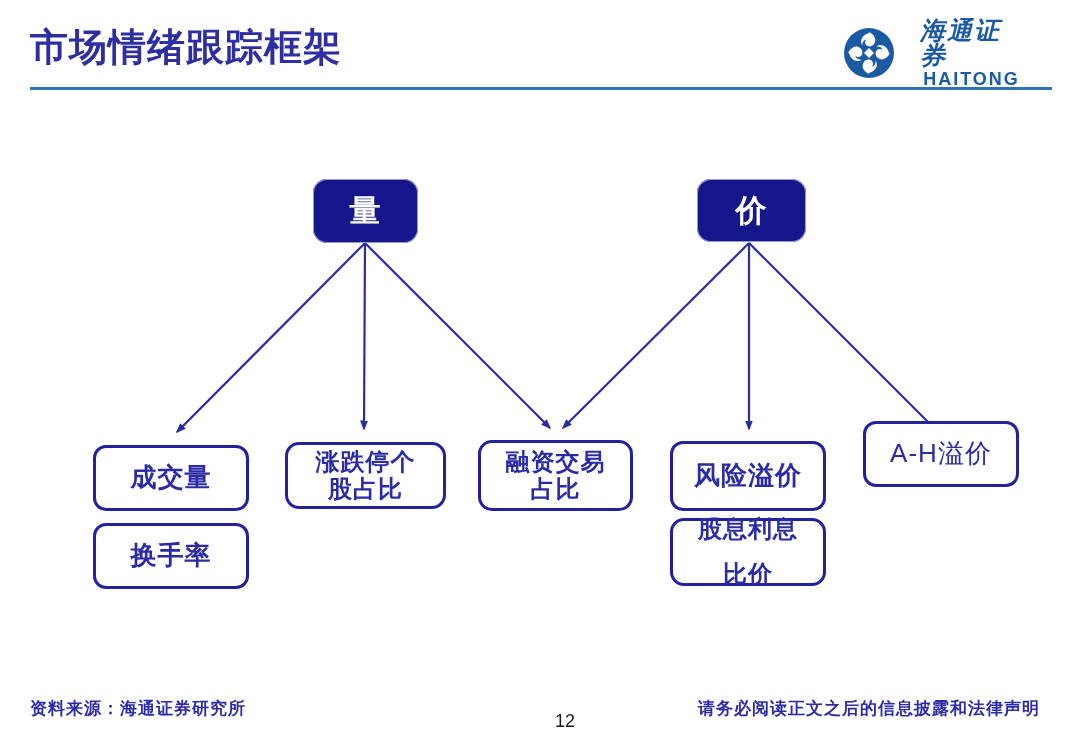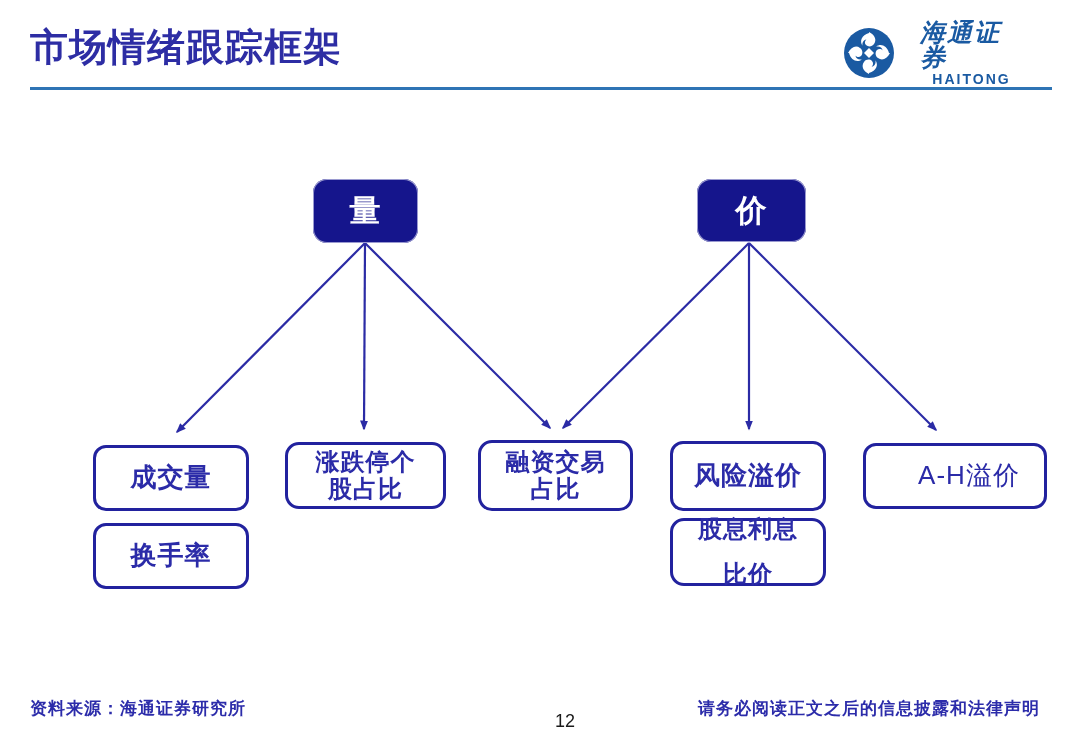--- a/index.html
+++ b/index.html
@@ -13,21 +13,21 @@
     position:absolute;left:30px;top:22px;
     font-size:38px;font-weight:700;color:#2d2da4;letter-spacing:1px;
   }
   .logo{
     position:absolute;left:843px;top:24px;width:180px;height:58px;
     display:flex;align-items:center;gap:25px;
   }
   .logo-swirl{width:52px;height:52px;flex:0 0 auto;}
   .logo-text{display:flex;flex-direction:column;align-items:center;line-height:1;}
   .logo-cn{font-size:25px;font-weight:700;font-style:italic;color:#1a5aa2;letter-spacing:2px;}
-  .logo-en{font-family:"Liberation Sans","DejaVu Sans",sans-serif;font-size:14px;font-weight:700;color:#1a5aa2;letter-spacing:2px;margin-top:2px;}
+  .logo-en{font-family:"Liberation Sans","DejaVu Sans",sans-serif;font-size:18px;font-weight:700;color:#1a5aa2;letter-spacing:2px;margin-top:2px;}
   .header-rule{
     position:absolute;left:30px;top:87px;width:1022px;height:3px;background:#2e74b5;
   }
   
   .arrows-layer{position:absolute;left:0;top:0;width:1080px;height:746px;pointer-events:none;}
   .root-node{
     position:absolute;background:#15158c;color:#ffffff;
     border-radius:14px;display:flex;align-items:center;justify-content:center;
     font-size:31px;font-weight:600;letter-spacing:1px;
     box-shadow:0 0 0 1px #9a9ad0 inset;
@@ -39,21 +39,21 @@
     color:#2b2ba8;display:flex;flex-direction:column;align-items:center;justify-content:center;
     font-size:26px;font-weight:600;line-height:1.12;text-align:center;letter-spacing:1px;
   }
   .leaf-node.two-line{font-size:24px;border-radius:14px;}
   .leaf-chengjiaoliang{left:93px;top:445px;width:150px;height:60px;}
   .leaf-huanshoulv{left:93px;top:523px;width:150px;height:60px;}
   .leaf-zhangdieting{left:285px;top:442px;width:155px;height:61px;}
   .leaf-rongzi{left:478px;top:440px;width:149px;height:65px;}
   .leaf-fengxian{left:670px;top:441px;width:150px;height:64px;}
   .leaf-guxi{left:670px;top:518px;width:150px;height:62px;gap:18px;}
-  .leaf-ah{left:863px;top:443px;width:150px;height:60px;padding-left:28px;}
+  .leaf-ah{left:863px;top:421px;width:150px;height:60px;}
   .leaf-ah{font-family:"Liberation Sans","DejaVu Sans",sans-serif;font-weight:500;}
   
   .footer-source{
     position:absolute;left:30px;top:697px;font-size:17px;font-weight:700;color:#2c2caa;letter-spacing:1px;
   }
   .footer-disclaimer{
     position:absolute;right:40px;top:697px;font-size:17px;font-weight:700;color:#2c2caa;letter-spacing:1px;
   }
   .page-number{
     position:absolute;left:0;top:711px;width:1080px;text-align:center;

